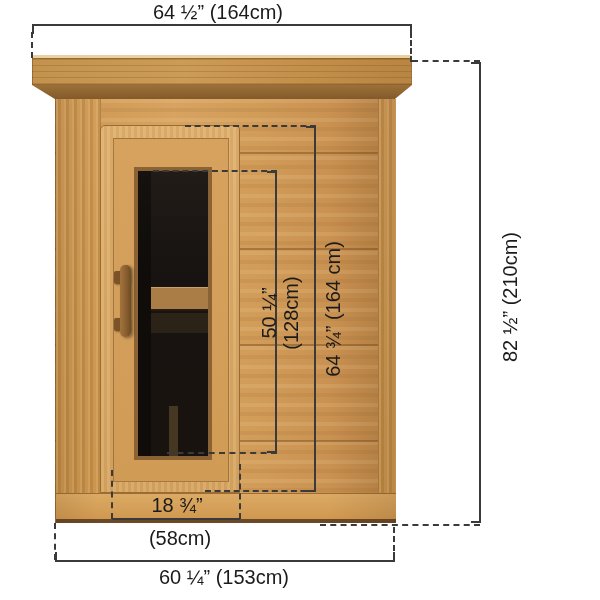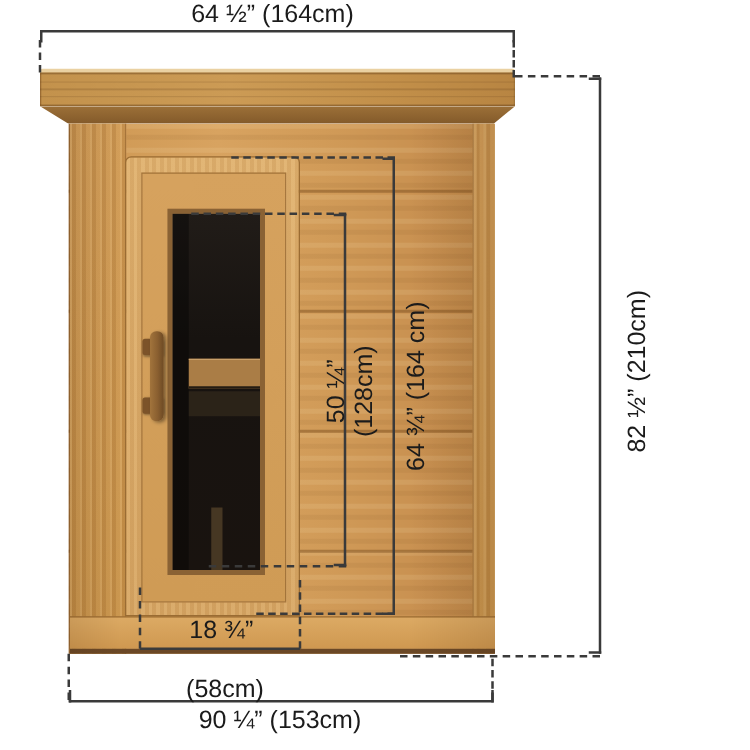--- a/index.html
+++ b/index.html
@@ -135,15 +135,15 @@
   <div class="dl dim" style="left:112px;top:518px;width:128px;height:2px;"></div>
 
   <div class="lbl" style="left:218px;top:12px;">64 ½” (164cm)</div>
   <div class="lbl rot" style="left:511px;top:297px;">82 ½” (210cm)</div>
   <div class="lbl rot" style="left:281px;top:313px;">
     <span style="position:static;display:block;">50 ¼”</span>
     <span style="position:static;display:block;">(128cm)</span>
   </div>
   <div class="lbl rot" style="left:334px;top:309px;">64 ¾” (164 cm)</div>
   <div class="lbl" style="left:177px;top:505px;">18 ¾”</div>
-  <div class="lbl" style="left:180px;top:552px;">(58cm)</div>
-  <div class="lbl" style="left:224px;top:577px;">90 ¼” (153cm)</div>
+  <div class="lbl" style="left:180px;top:538px;">(58cm)</div>
+  <div class="lbl" style="left:224px;top:577px;">60 ¼” (153cm)</div>
 </div>
 
 </body></html>

